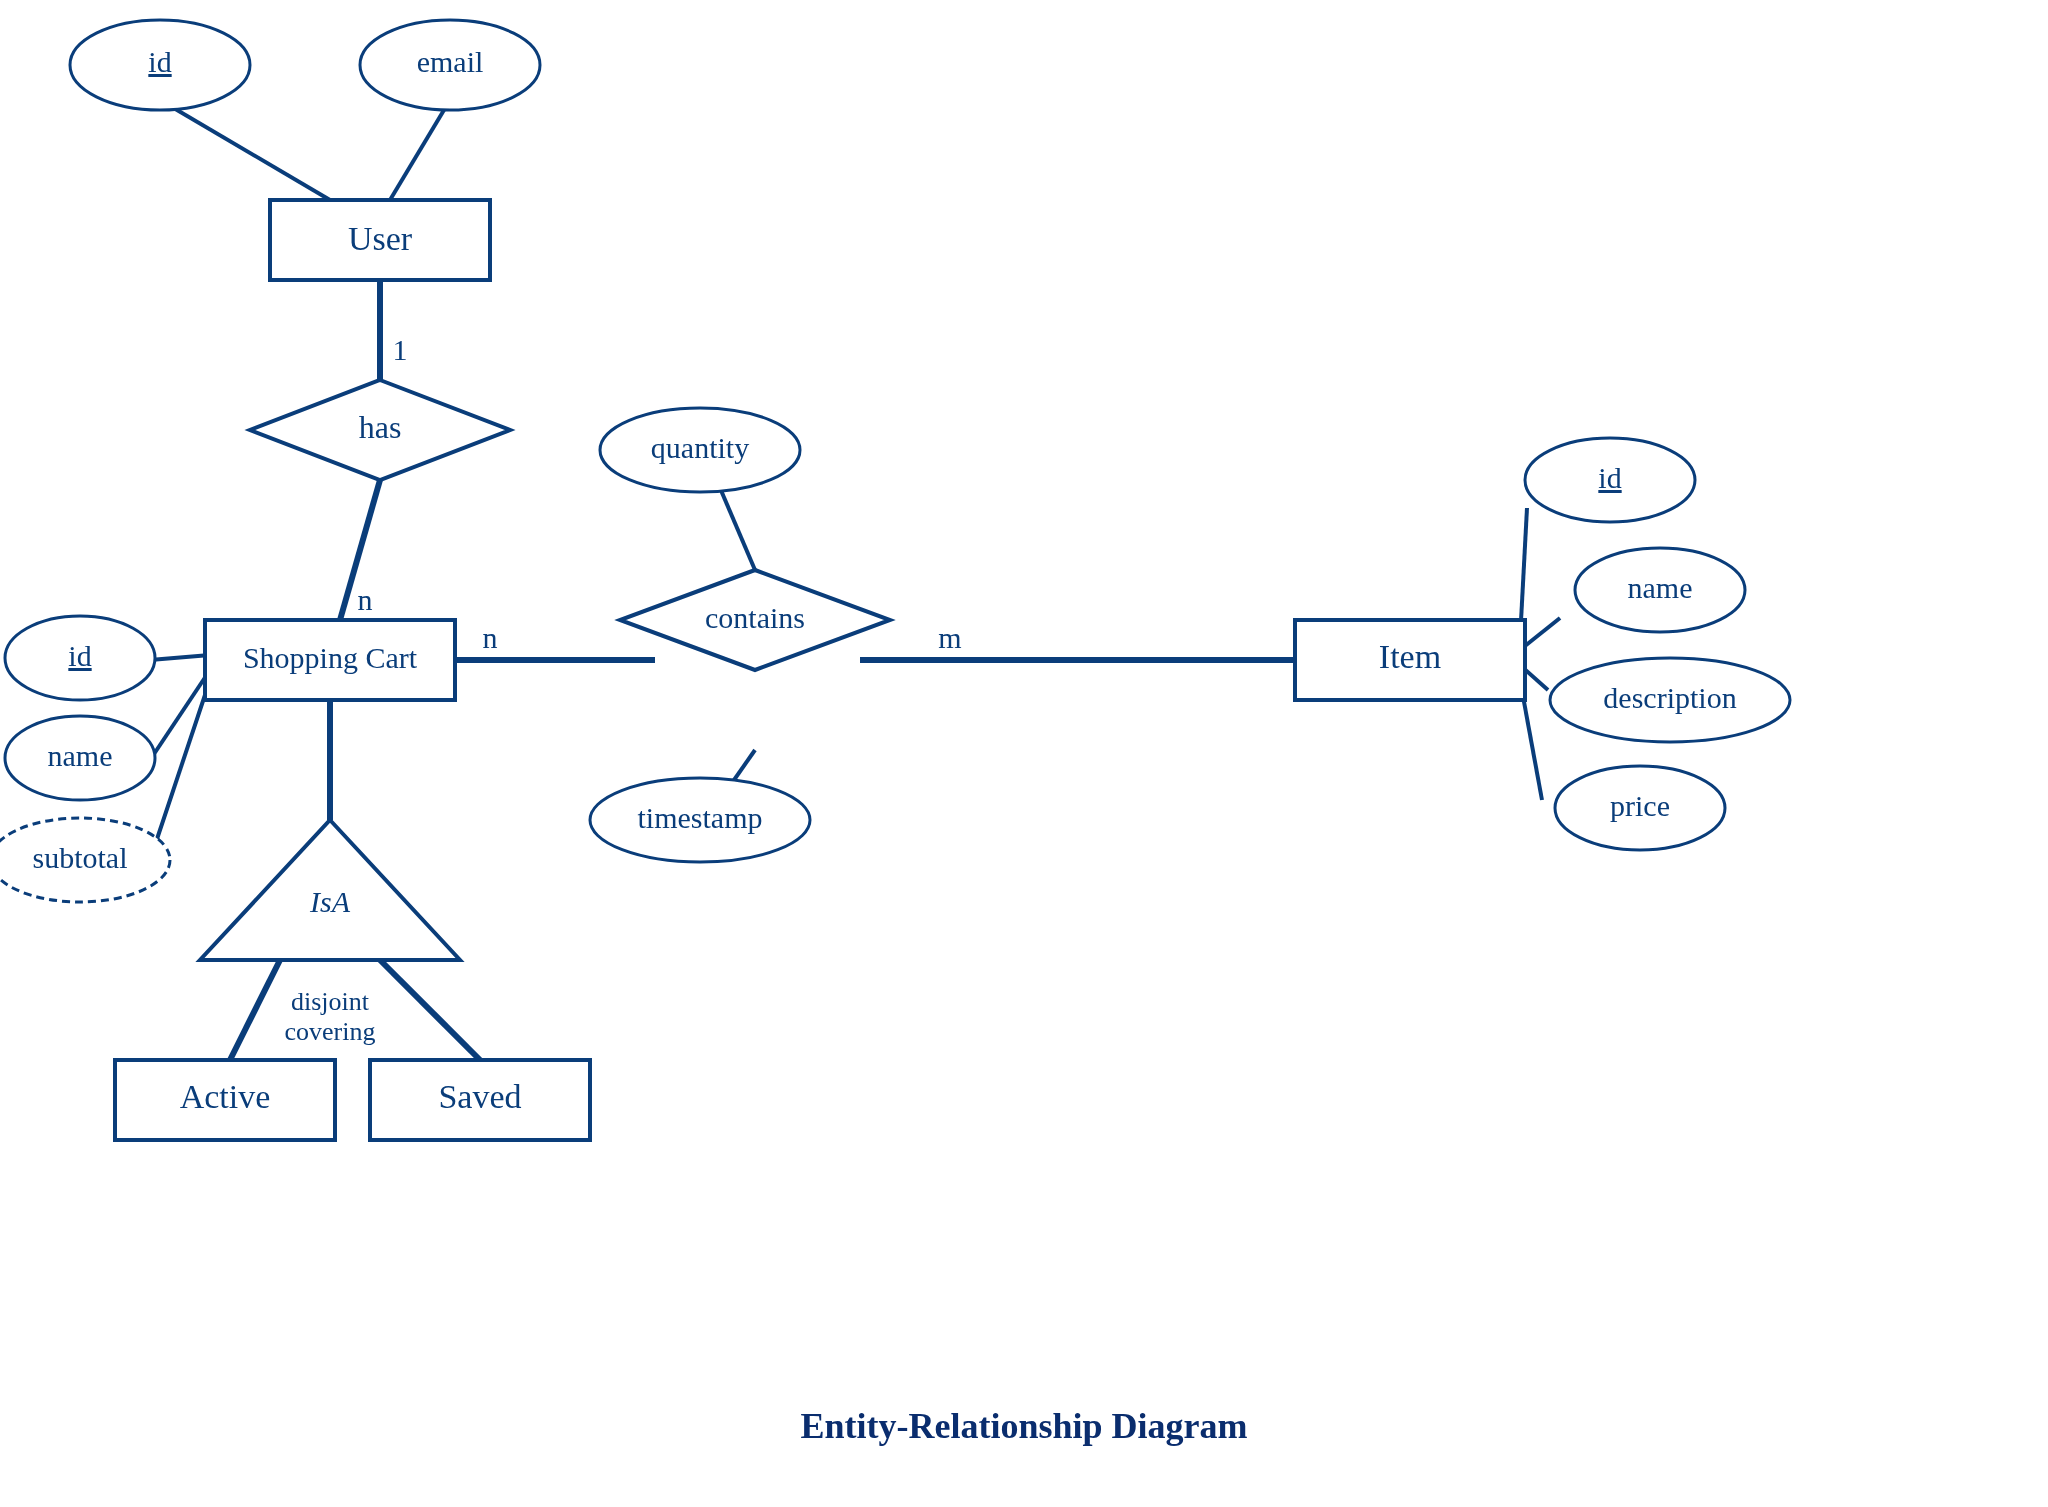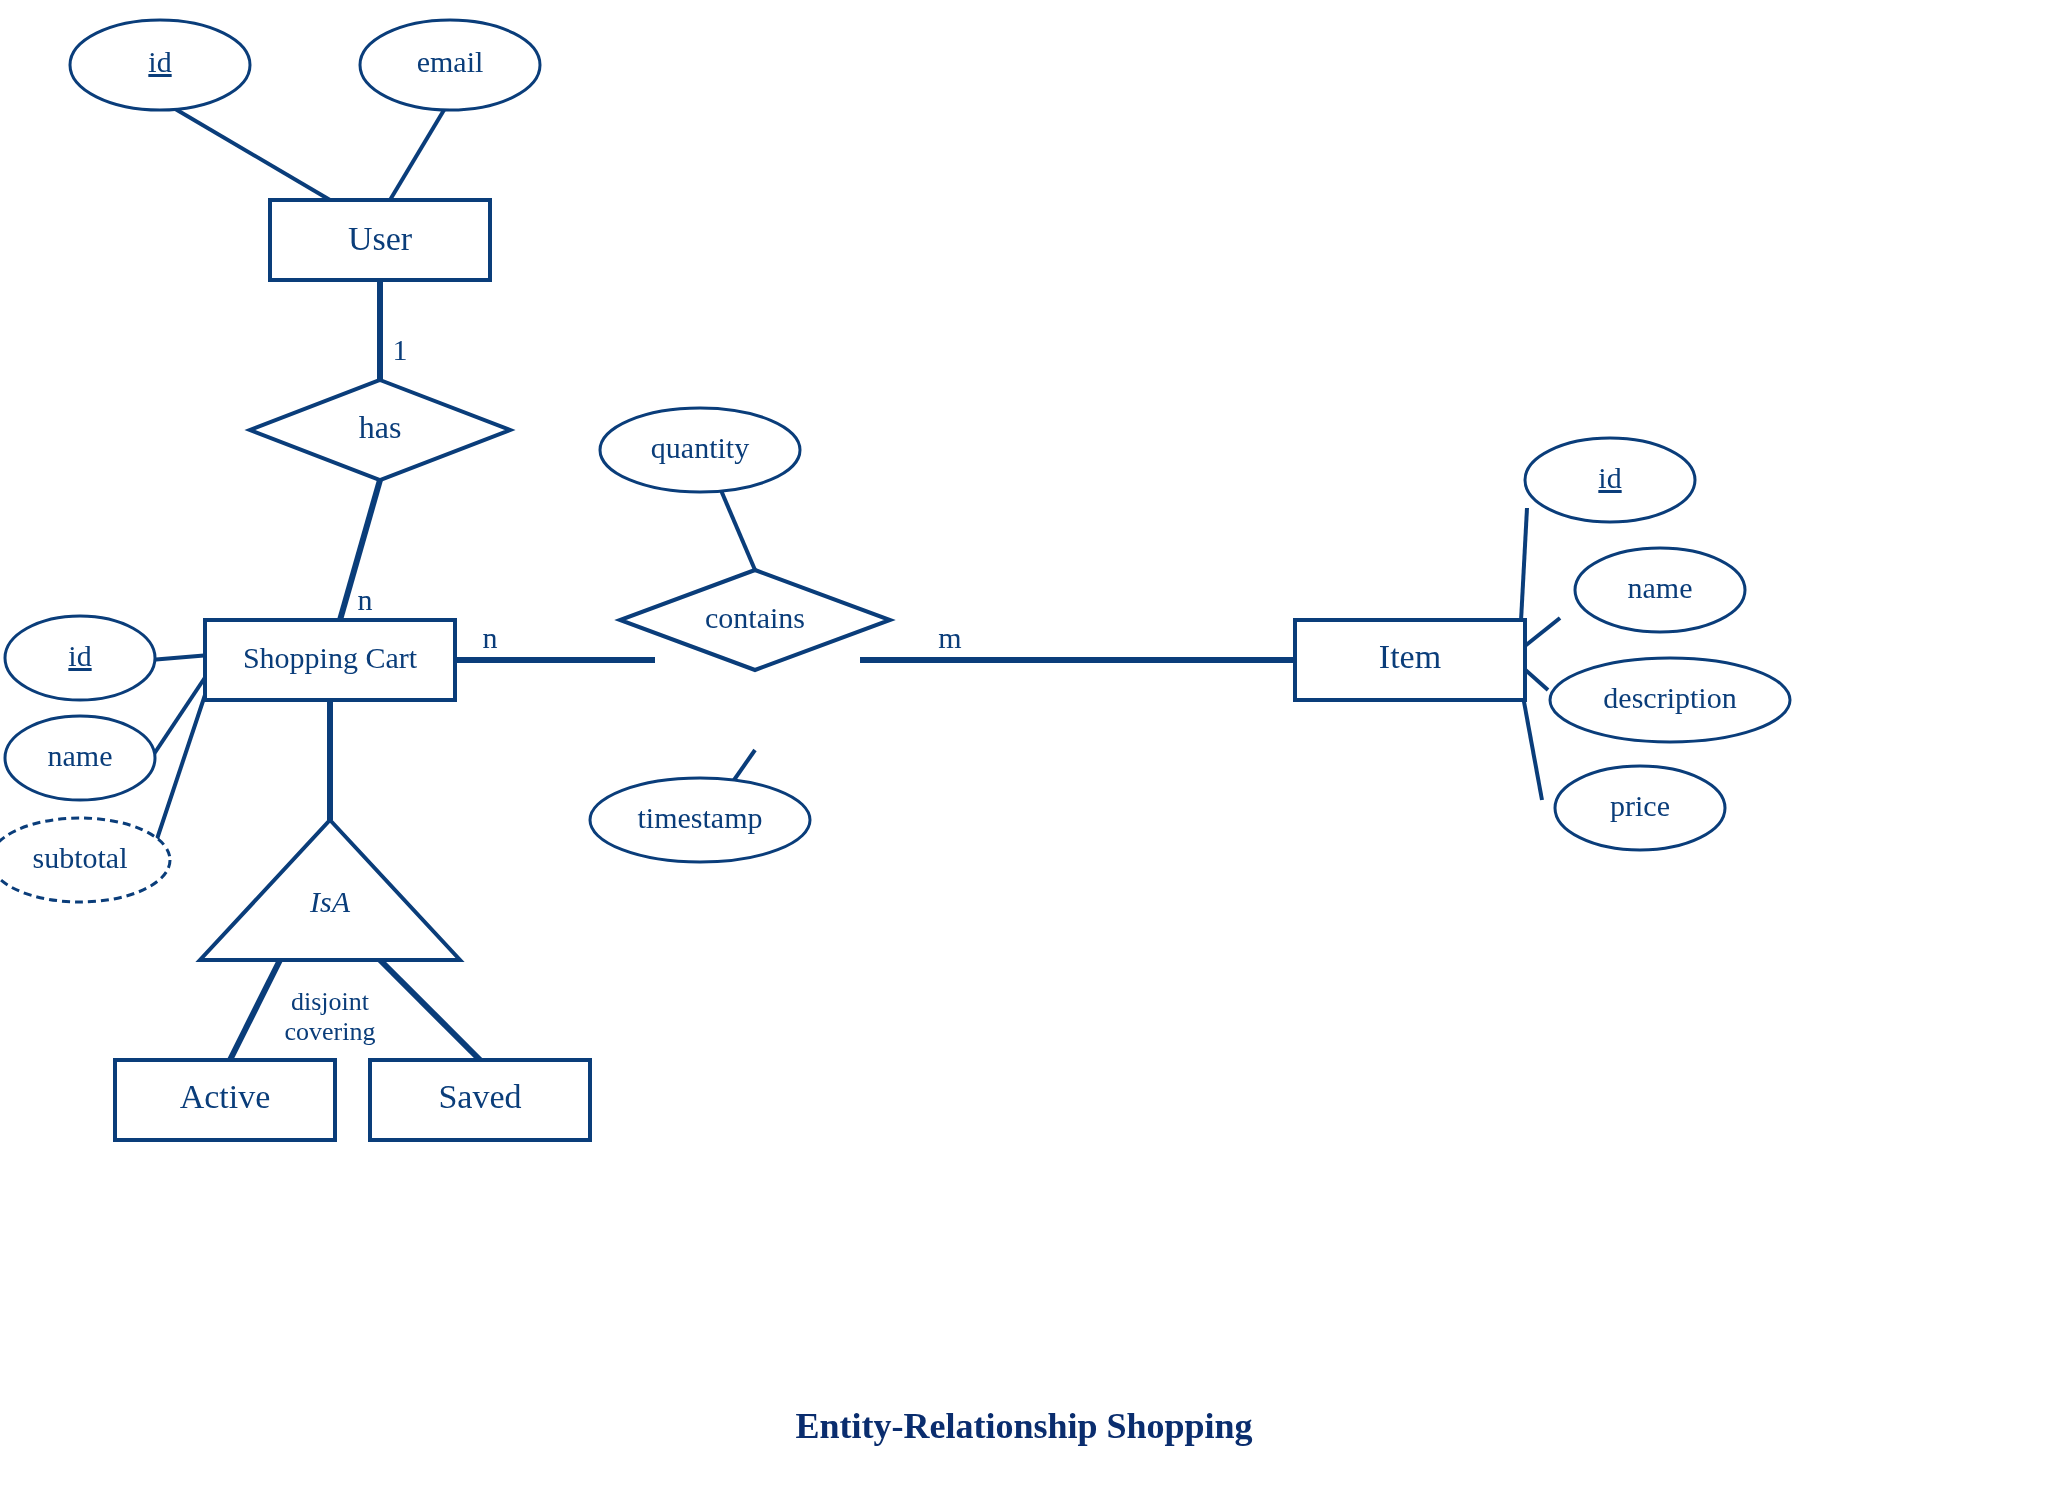--- a/index.html
+++ b/index.html
@@ -144,13 +144,13 @@
   <text x="950" y="648" text-anchor="middle" font-size="30">m</text>
 
   <polygon class="isa-triangle" points="330,820 460,960 200,960"></polygon>
   <text x="330" y="912" text-anchor="middle" font-size="30" font-style="italic">IsA</text>
 
   <text x="330" y="1010" text-anchor="middle" font-size="26">disjoint</text>
   <text x="330" y="1040" text-anchor="middle" font-size="26">covering</text>
 
 </svg>
 
-<div class="diagram-title">Entity-Relationship Shopping</div>
+<div class="diagram-title">Entity-Relationship Diagram</div>
 
 </body></html>

